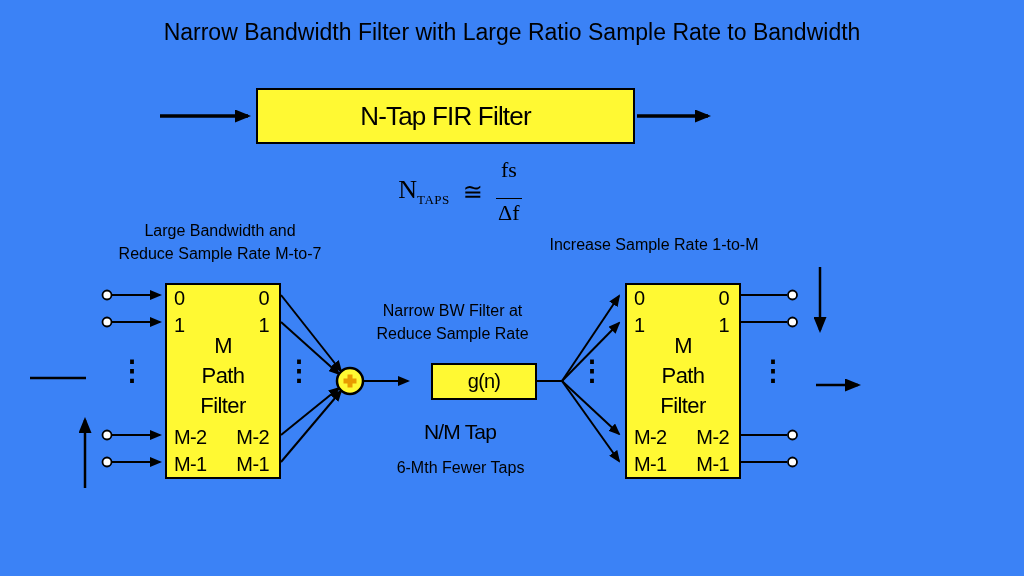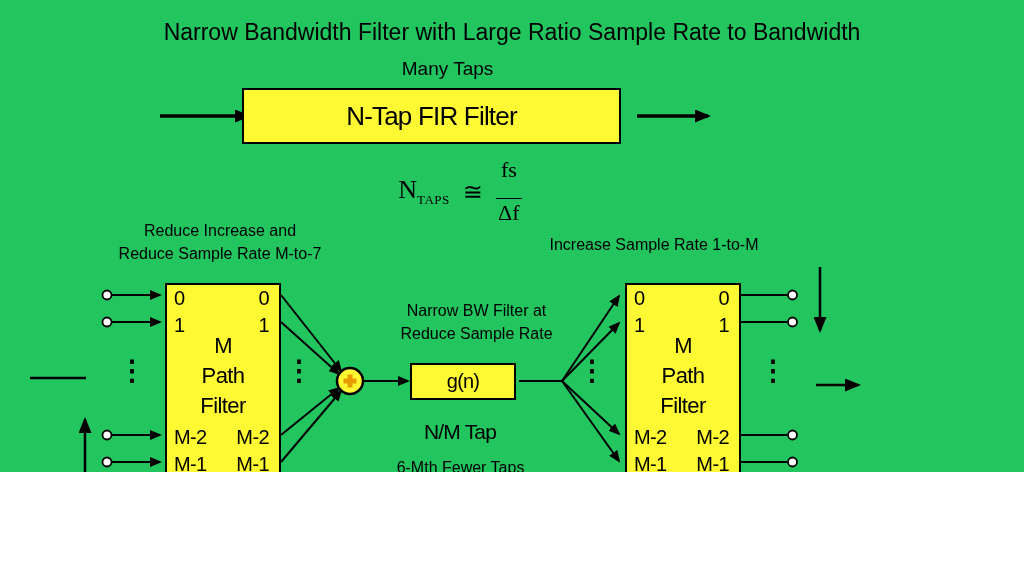--- a/index.html
+++ b/index.html
@@ -1,17 +1,17 @@
 <!DOCTYPE html>
 <html><head>
 <meta charset="utf-8">
 <style>
   html,body{margin:0;padding:0;background:#ffffff;}
   #slide{
-    position:relative;width:1024px;height:472px;background:#22c55e;
+    position:relative;width:1024px;height:576px;background:#3b82f6;
     font-family:"Liberation Sans",sans-serif;color:#000;overflow:hidden;text-decoration:underline;
   }
   .abs{position:absolute;}
   .ctr{text-align:center;}
   .ybox{background:#FFF933;border:2.6px solid #000;box-sizing:border-box;}
   .flexc{display:flex;align-items:center;justify-content:center;}
   .cond{letter-spacing:-0.8px;}
   .note{font-size:16px;line-height:23px;}
   .note span{display:block;}
   .tap{position:absolute;font-size:20px;letter-spacing:-0.6px;line-height:22px;}
@@ -100,45 +100,44 @@
       <line x1="85" y1="488" x2="85" y2="420" marker-end="url(#ah2)"></line>
     </g>
     <g stroke="#000" stroke-width="2.5">
       <line x1="820" y1="267" x2="820" y2="330" marker-end="url(#ah2)"></line>
       <line x1="816" y1="385" x2="858" y2="385" marker-end="url(#ah2)"></line>
     </g>
   </svg>
 
   <div class="abs ctr" style="left:0;right:0;top:19px;font-size:23px;">Narrow Bandwidth Filter with Large Ratio Sample Rate to Bandwidth</div>
 
-  <div class="abs ctr" style="left:258px;width:379px;top:58px;font-size:19px;">Many Taps</div>
 
-  <div class="abs ybox flexc" style="left:242px;top:88px;width:379px;height:56px;">
+  <div class="abs ybox flexc" style="left:256px;top:88px;width:379px;height:56px;">
     <span class="cond" style="font-size:26px;">N-Tap FIR Filter</span>
   </div>
 
   <div class="abs formula" style="left:320px;top:157px;width:280px;">
     <span style="font-size:26px;">
       <span>N</span><sub style="font-size:13px;letter-spacing:0.5px;">TAPS</sub>
     </span>
     <span style="font-size:24px;">≅</span>
     <span class="frac">
       <span class="num">fs</span>
       <span class="den">Δf</span>
     </span>
   </div>
 
   <div class="abs ctr note" style="left:85px;top:219px;width:270px;">
-    <span>Reduce Increase and</span>
+    <span>Large Bandwidth and</span>
     <span>Reduce Sample Rate M-to-7</span>
   </div>
 
   <div class="abs ctr note" style="left:534px;top:233px;width:240px;">Increase Sample Rate 1-to-M</div>
 
-  <div class="abs ctr note" style="left:384px;top:299px;width:185px;">
+  <div class="abs ctr note" style="left:360px;top:299px;width:185px;">
     <span>Narrow BW Filter at</span>
     <span>Reduce Sample Rate</span>
   </div>
 
   <div class="abs ybox" style="left:165px;top:283px;width:116px;height:196px;">
     <span class="tap" style="left:7px;top:2px">0</span>
     <span class="tap" style="left:7px;top:29px">1</span>
     <span class="tap" style="left:7px;top:141px">M-2</span>
     <span class="tap" style="left:7px;top:168px">M-1</span>
     <span class="tap" style="right:10px;top:2px">0</span>
@@ -157,21 +156,21 @@
     <span class="tap" style="left:7px;top:168px">M-1</span>
     <span class="tap" style="right:10px;top:2px">0</span>
     <span class="tap" style="right:10px;top:29px">1</span>
     <span class="tap" style="right:10px;top:141px">M-2</span>
     <span class="tap" style="right:10px;top:168px">M-1</span>
     <span class="btitle" style="top:49px">M</span>
     <span class="btitle" style="top:79px">Path</span>
     <span class="btitle" style="top:109px">Filter</span>
   </div>
 
-  <div class="abs ybox flexc" style="left:410px;top:363px;width:106px;height:37px;align-items:center;">
+  <div class="abs ybox flexc" style="left:431px;top:363px;width:106px;height:37px;align-items:center;">
     <span class="cond" style="font-size:20px;">g(n)</span>
   </div>
 
   <div class="abs ctr cond" style="left:378px;top:420px;width:164px;font-size:21px;">N/M Tap</div>
 
   <div class="abs ctr note" style="left:368px;top:456px;width:185px;">6-Mth Fewer Taps</div>
 
 
   <div class="abs dots" style="left:118px;top:357px;width:24px;">⋮</div>
   <div class="abs dots" style="left:285px;top:357px;width:24px;">⋮</div>

